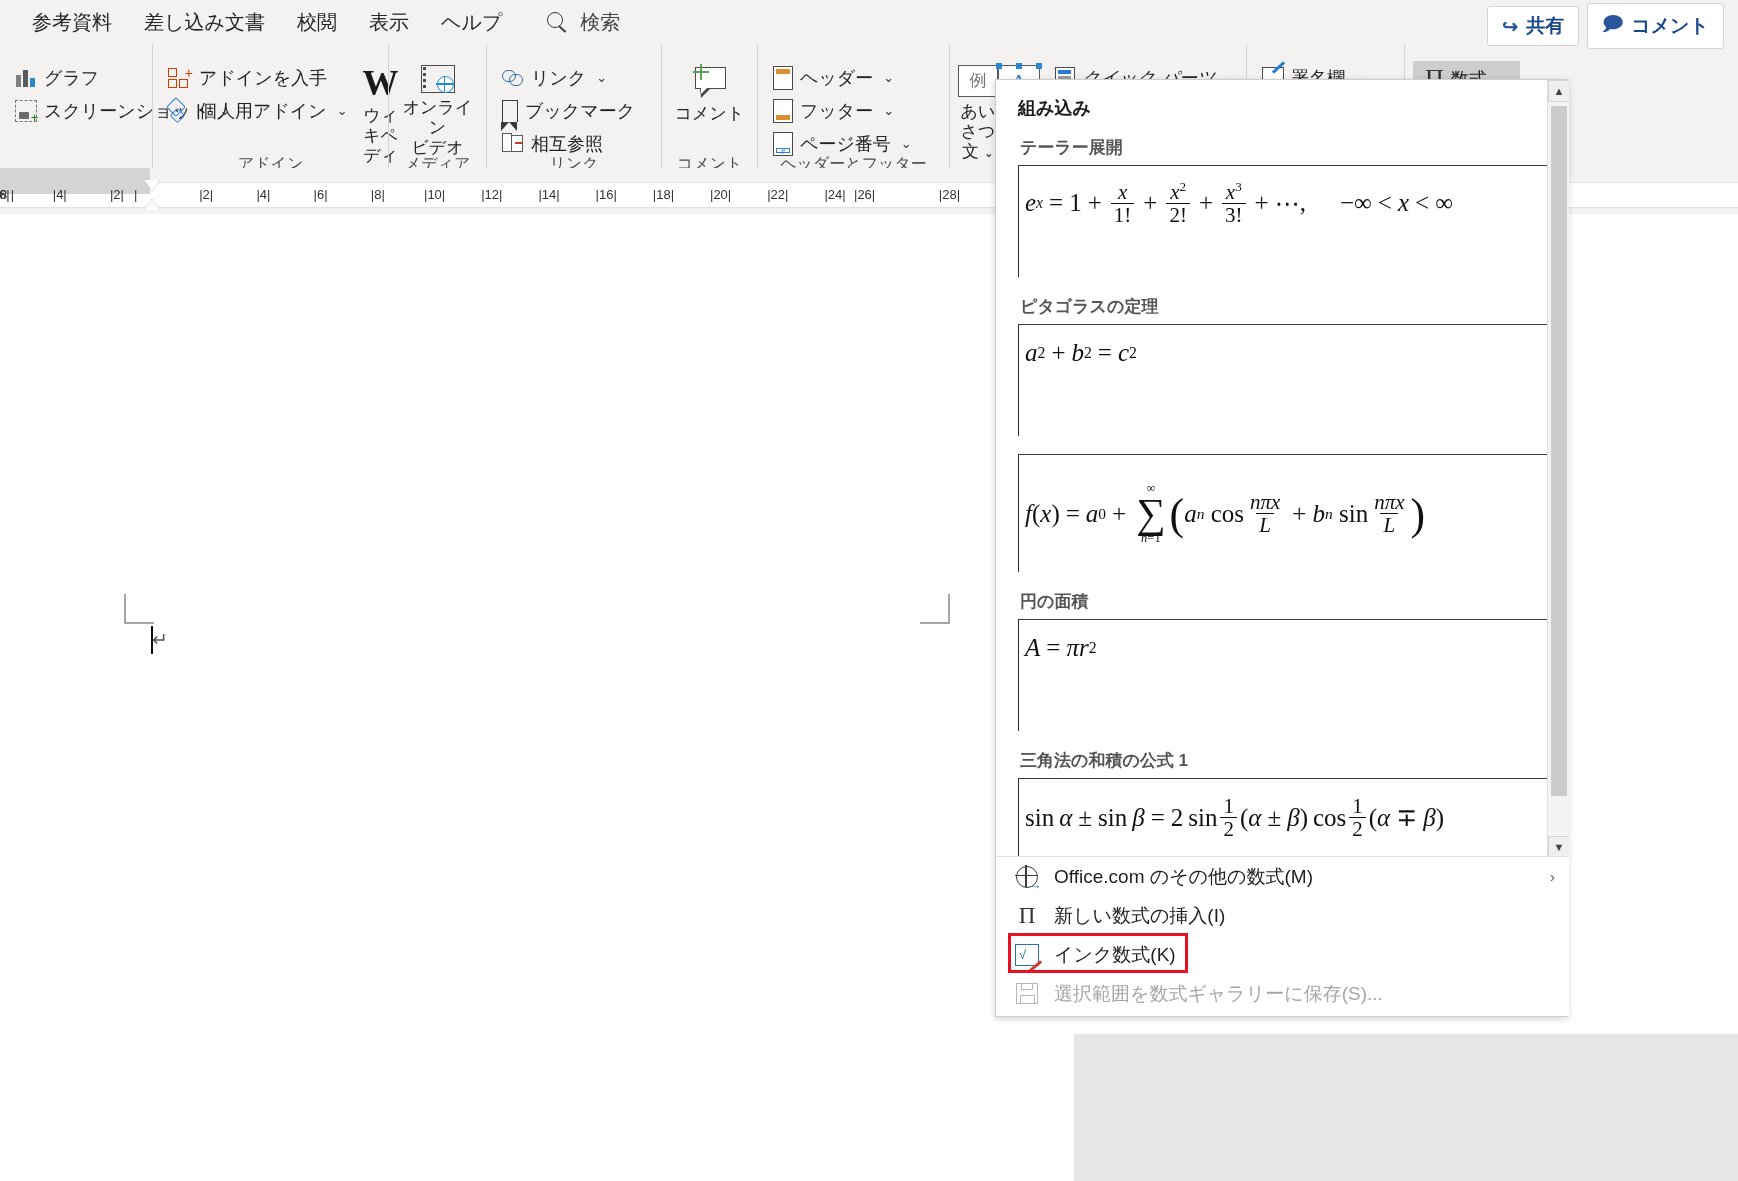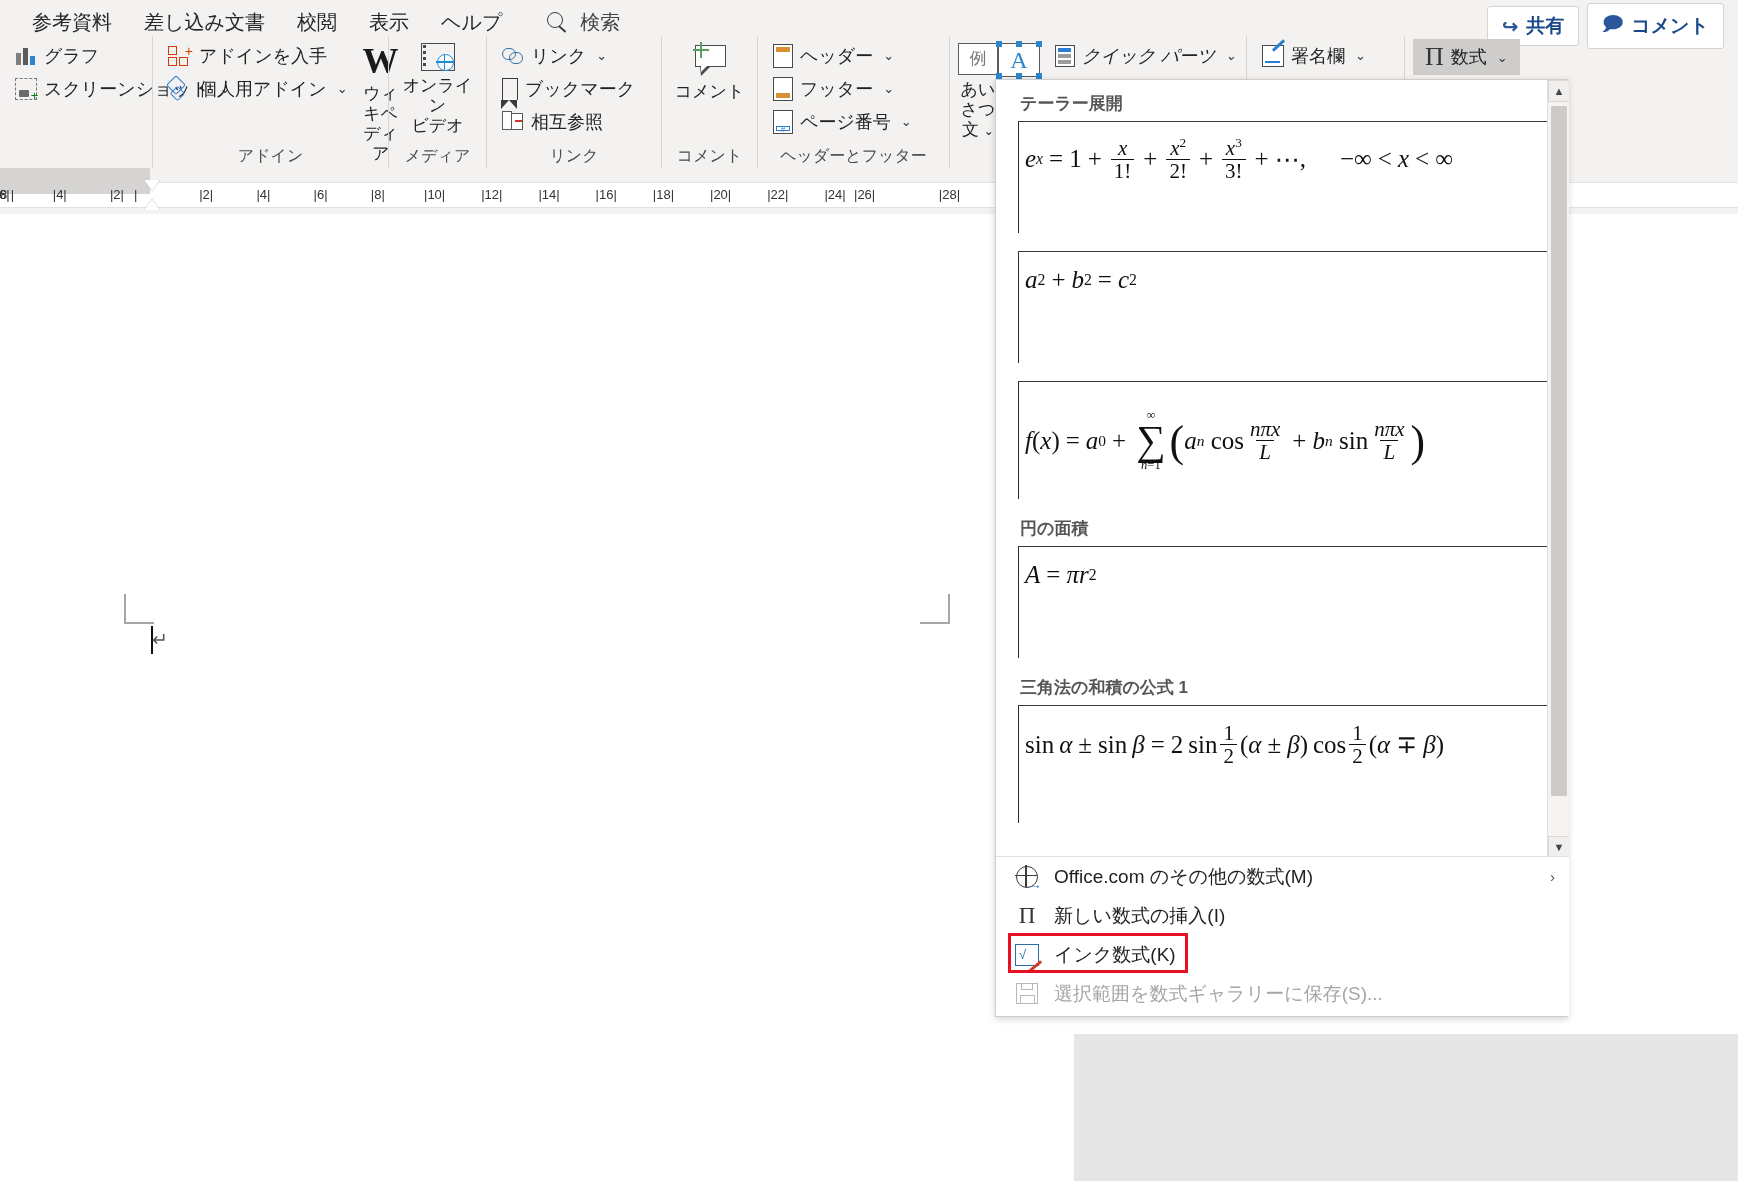--- a/index.html
+++ b/index.html
@@ -70,23 +70,24 @@
 
   
   .groups {
     position: absolute; left: 0; top: 36px;
     width: 1738px; height: 132px;
     display: flex; align-items: stretch;
   }
   .group {
     position: relative;
     display: flex; flex-direction: column;
-    justify-content: flex-start;
+    justify-content: center;
     padding: 0 8px;
     height: 132px;
+    margin-top: 8px;
   }
   .group + .group { border-left: 1px solid #d6d4d2; }
   .group-body {
     display: flex; align-items: flex-start;
     height: 104px;
     padding-top: 3px;
   }
   .group-label {
     position: absolute; bottom: 1px; left: 0; right: 0;
     text-align: center;
@@ -648,20 +649,21 @@
       <div class="caret"></div>
       <div class="pilcrow">↵</div>
     </div>
     <div class="gray-strip"></div>
   </div>
 
   <div class="dropdown">
 
     <div class="gallery">
       <div class="gal-inner">
+        <div class="gal-head">組み込み</div>
 
         <div>
           <div class="eq-title">テーラー展開</div>
           <div class="eq-box">
             <span class="eq">
               <span class="it">e</span><span class="sup">x</span><span class="op">=</span>1<span class="op">+</span>
               <span class="frac">
                   <span class="num it">x</span>
                   <span class="den">1!</span>
                 </span><span class="op">+</span>
@@ -674,20 +676,21 @@
                   <span class="den">3!</span>
                 </span><span class="op">+</span>
               ⋯<span>,</span>
               <span style="display:inline-block;width:34px;"></span>
               −∞<span class="op">&lt;</span><span class="it">x</span><span class="op">&lt;</span>∞
             </span>
           </div>
         </div>
 
         <div>
+          <div class="eq-title">ピタゴラスの定理</div>
           <div class="eq-box">
             <span class="eq">
               <span class="it">a</span>
                 <span class="supn">2</span>
                 <span class="op">+</span>
               <span class="it">b</span>
                 <span class="supn">2</span>
                 <span class="op">=</span>
               <span class="it">c</span>
                 <span class="supn">2</span>

